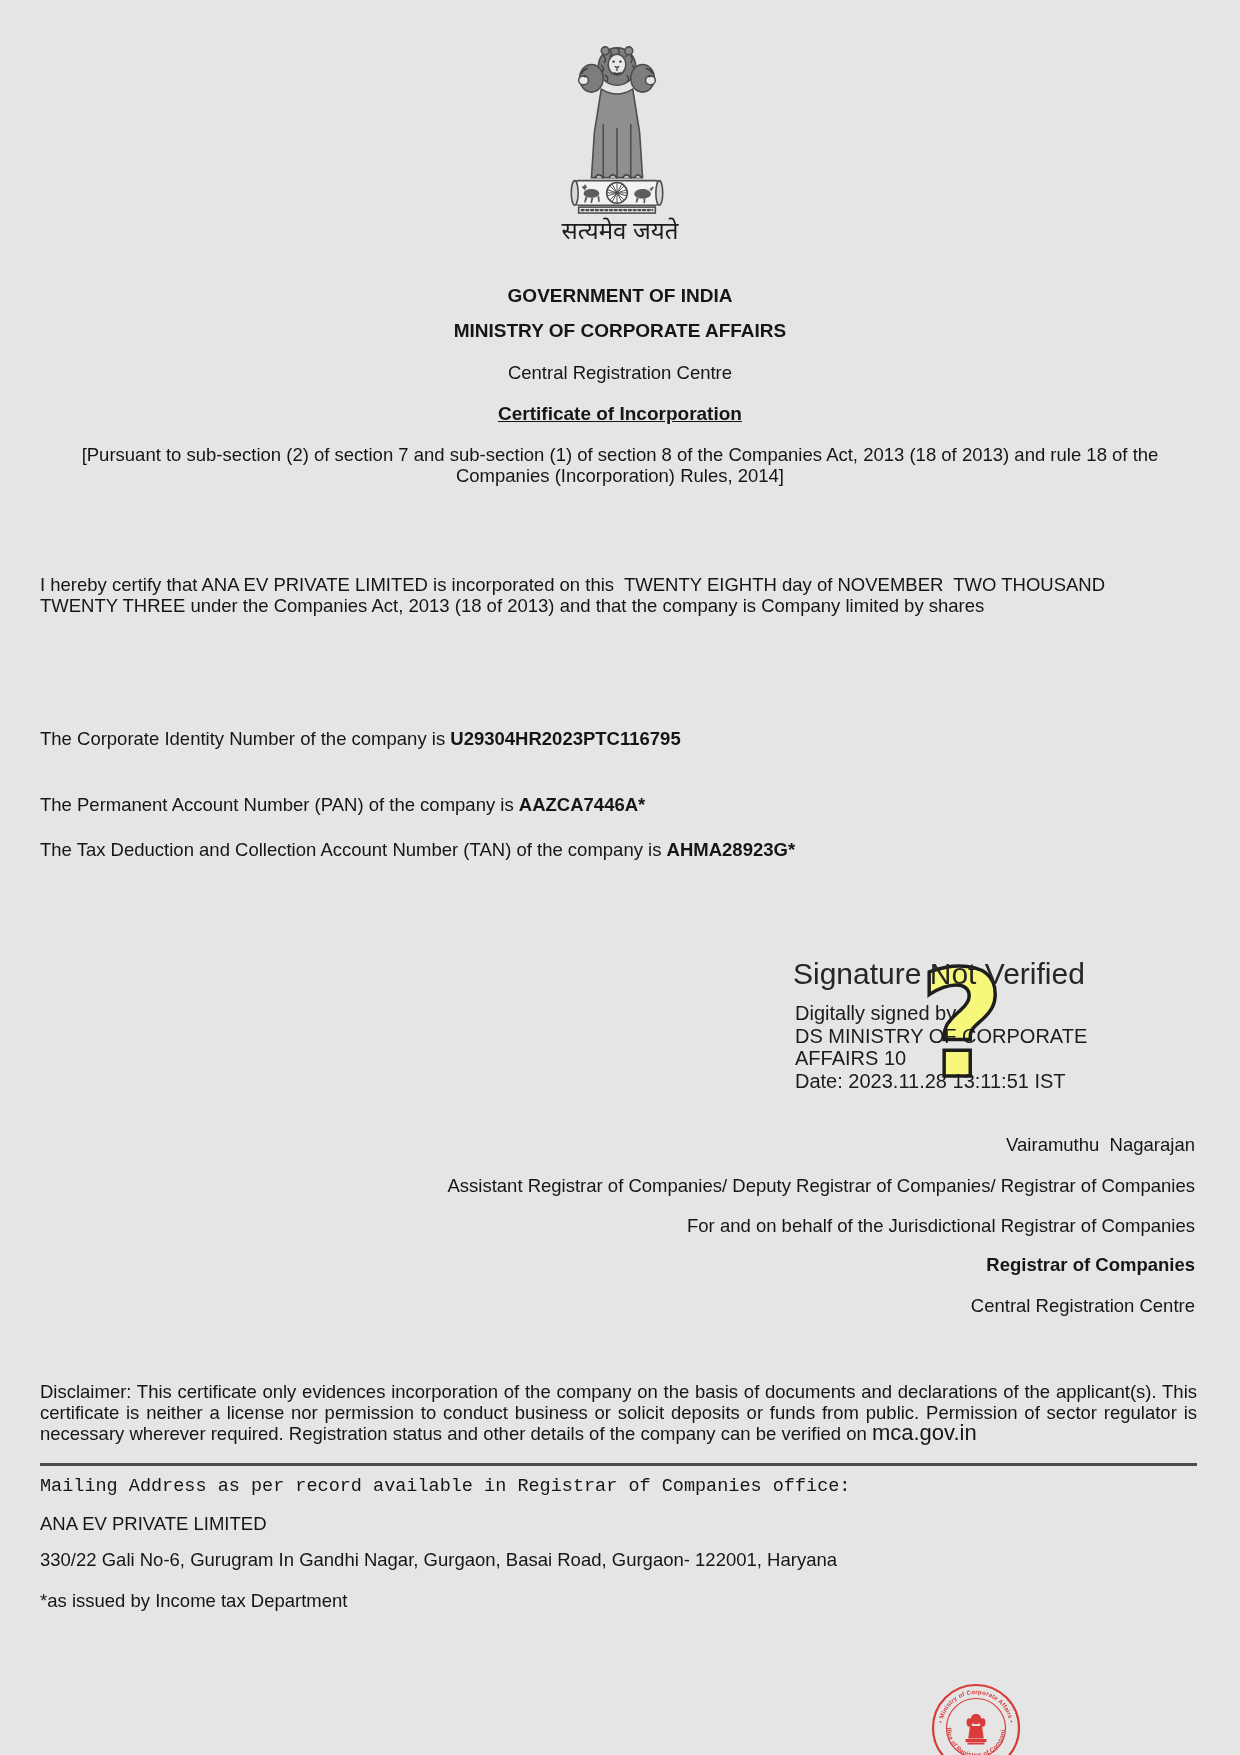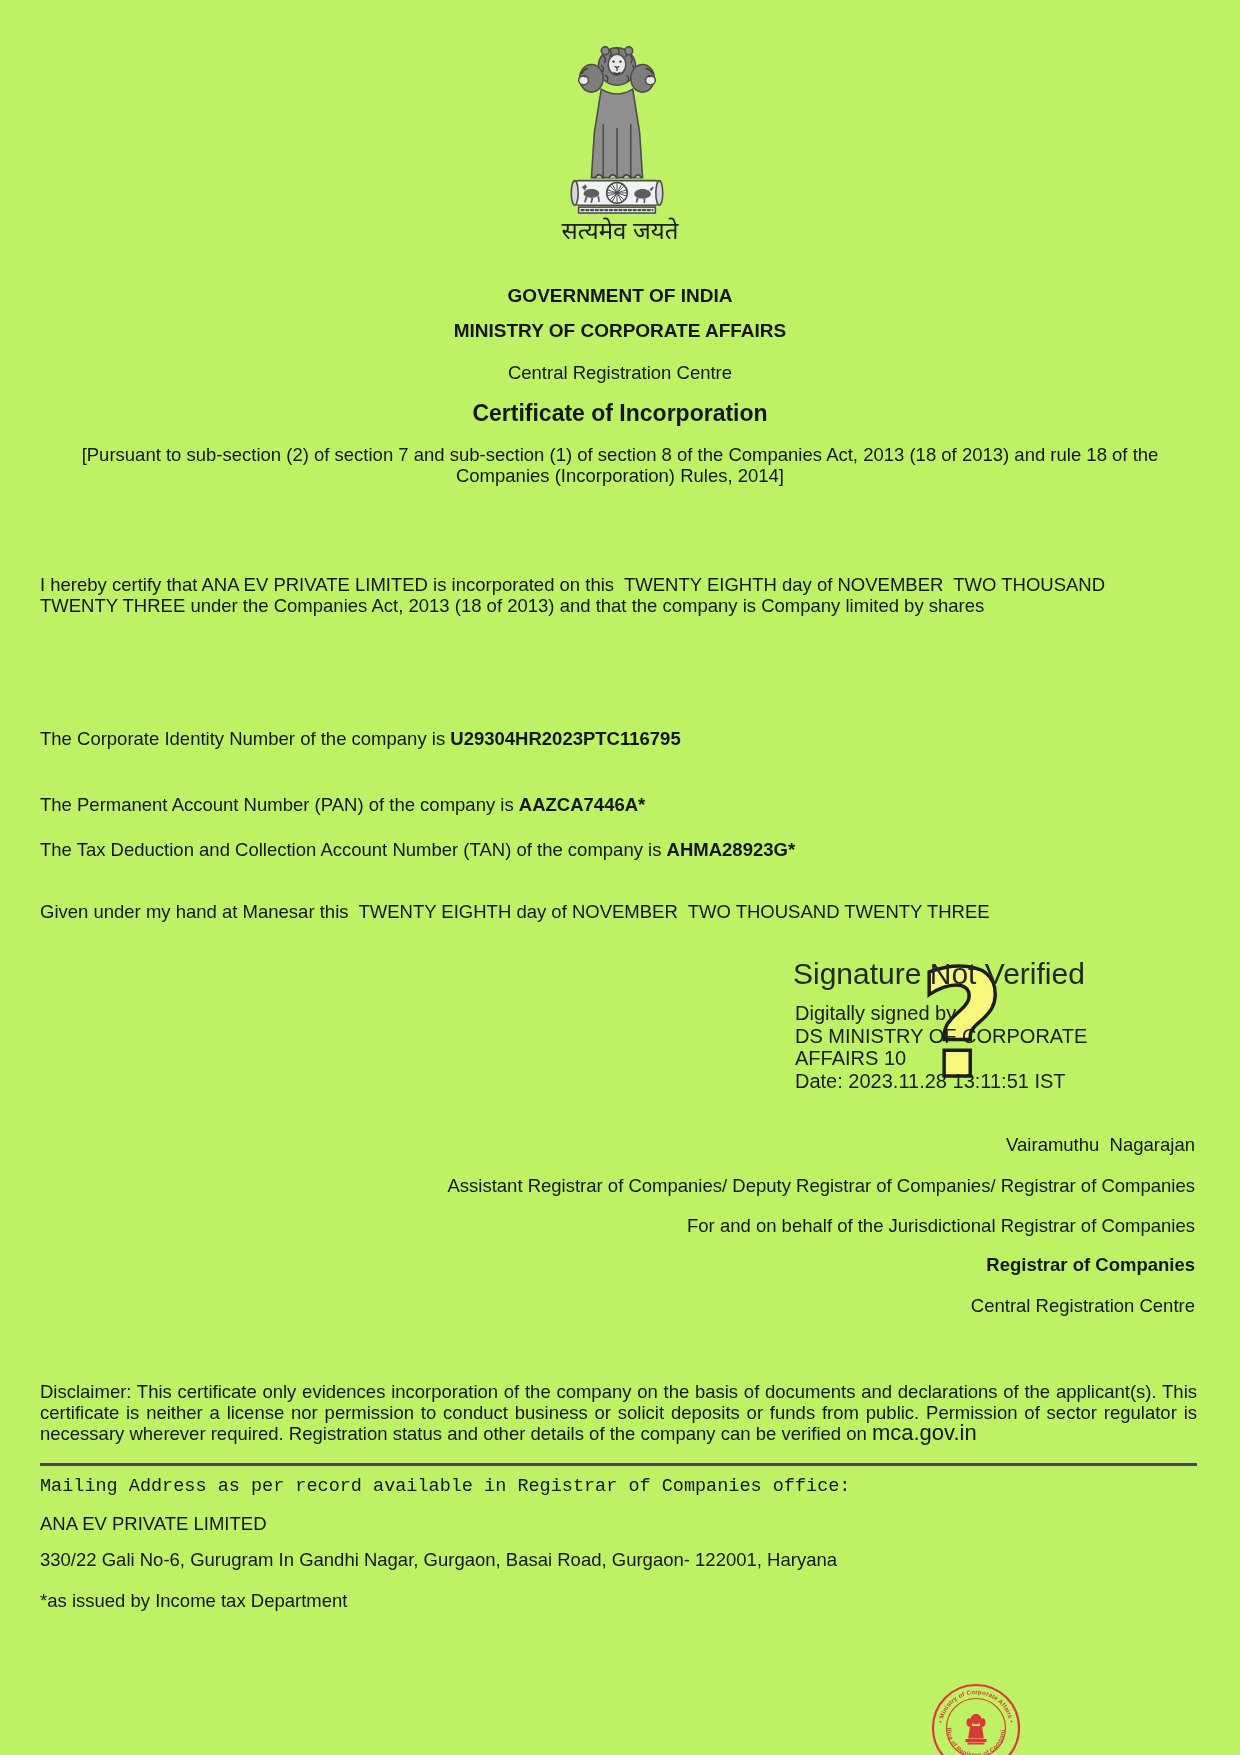--- a/index.html
+++ b/index.html
@@ -1,35 +1,35 @@
 <!DOCTYPE html>
 <html><head>
 <meta charset="utf-8">
 <style>
   html,body{margin:0;padding:0;background:#ffffff;}
   .page{
     position:relative;
     width:1240px;height:1755px;
-    background:#bef264;
+    background:#e5e5e5;
     overflow:hidden;
     font-family:"Liberation Sans","DejaVu Sans",sans-serif;
     color:#161616;
     font-size:18.5px;
     line-height:21px;
   }
   .abs{position:absolute;}
   .center{left:0;width:100%;text-align:center;}
   .bold{font-weight:bold;}
   .pre{white-space:pre-wrap;}
   .emblem{left:558px;top:34px;width:118px;height:187px;}
   .motto{top:220px;font-size:24px;color:#1d1d1d;}
   .gov{top:285px;font-size:19px;}
   .ministry{top:320px;font-size:19px;}
   .centre{top:362px;}
-  .doc-title{top:403px;font-size:23px;}
+  .doc-title{top:403px;font-size:19px;text-decoration:underline;}
   .pursuant{left:45px;top:444px;width:1150px;text-align:center;}
   .certify{left:40px;top:574px;width:1135px;}
   .line-cin{left:40px;top:728px;width:1160px;}
   .line-pan{left:40px;top:794px;width:1160px;}
   .line-tan{left:40px;top:839px;width:1160px;}
   .given{left:40px;top:901px;width:1160px;}
   .qmark{left:908px;top:960px;width:108px;height:128px;z-index:1;}
   .sig-status{left:793px;top:958px;font-size:30px;line-height:32px;color:#262626;z-index:2;}
   .sig-details{left:795px;top:1002px;font-size:20px;line-height:22.5px;color:#1c1c1c;z-index:2;}
   .officer{left:40px;width:1155px;text-align:right;}
@@ -112,21 +112,20 @@
   <div class="abs center centre">Central Registration Centre</div>
   <div class="abs center doc-title bold">Certificate of Incorporation</div>
   <div class="abs pursuant">[Pursuant to sub-section (2) of section 7 and sub-section (1) of section 8 of the Companies Act, 2013 (18 of 2013) and rule 18 of the Companies (Incorporation) Rules, 2014]</div>
 
   <div class="abs certify pre">I hereby certify that ANA EV PRIVATE LIMITED is incorporated on this  TWENTY EIGHTH day of NOVEMBER  TWO THOUSAND TWENTY THREE under the Companies Act, 2013 (18 of 2013) and that the company is Company limited by shares</div>
 
   <div class="abs line-cin"><span>The Corporate Identity Number of the company is </span><span class="bold">U29304HR2023PTC116795</span></div>
   <div class="abs line-pan"><span>The Permanent Account Number (PAN) of the company is </span><span class="bold">AAZCA7446A*</span></div>
   <div class="abs line-tan"><span>The Tax Deduction and Collection Account Number (TAN) of the company is </span><span class="bold">AHMA28923G*</span></div>
 
-  <div class="abs given pre">Given under my hand at Manesar this  TWENTY EIGHTH day of NOVEMBER  TWO THOUSAND TWENTY THREE</div>
 
   <svg class="abs qmark" viewBox="0 0 108 128" aria-hidden="true">
     <text x="54" y="116" text-anchor="middle" font-size="148" font-weight="bold" font-family="DejaVu Sans, Liberation Sans, sans-serif" fill="#f7f87b" stroke="#1d1d1d" stroke-width="3.5">?</text>
   </svg>
   <div class="abs sig-status">Signature Not Verified</div>
   <div class="abs sig-details">
     <div>Digitally signed by</div>
     <div>DS MINISTRY OF CORPORATE</div>
     <div>AFFAIRS 10</div>
     <div>Date: 2023.11.28 13:11:51 IST</div>

